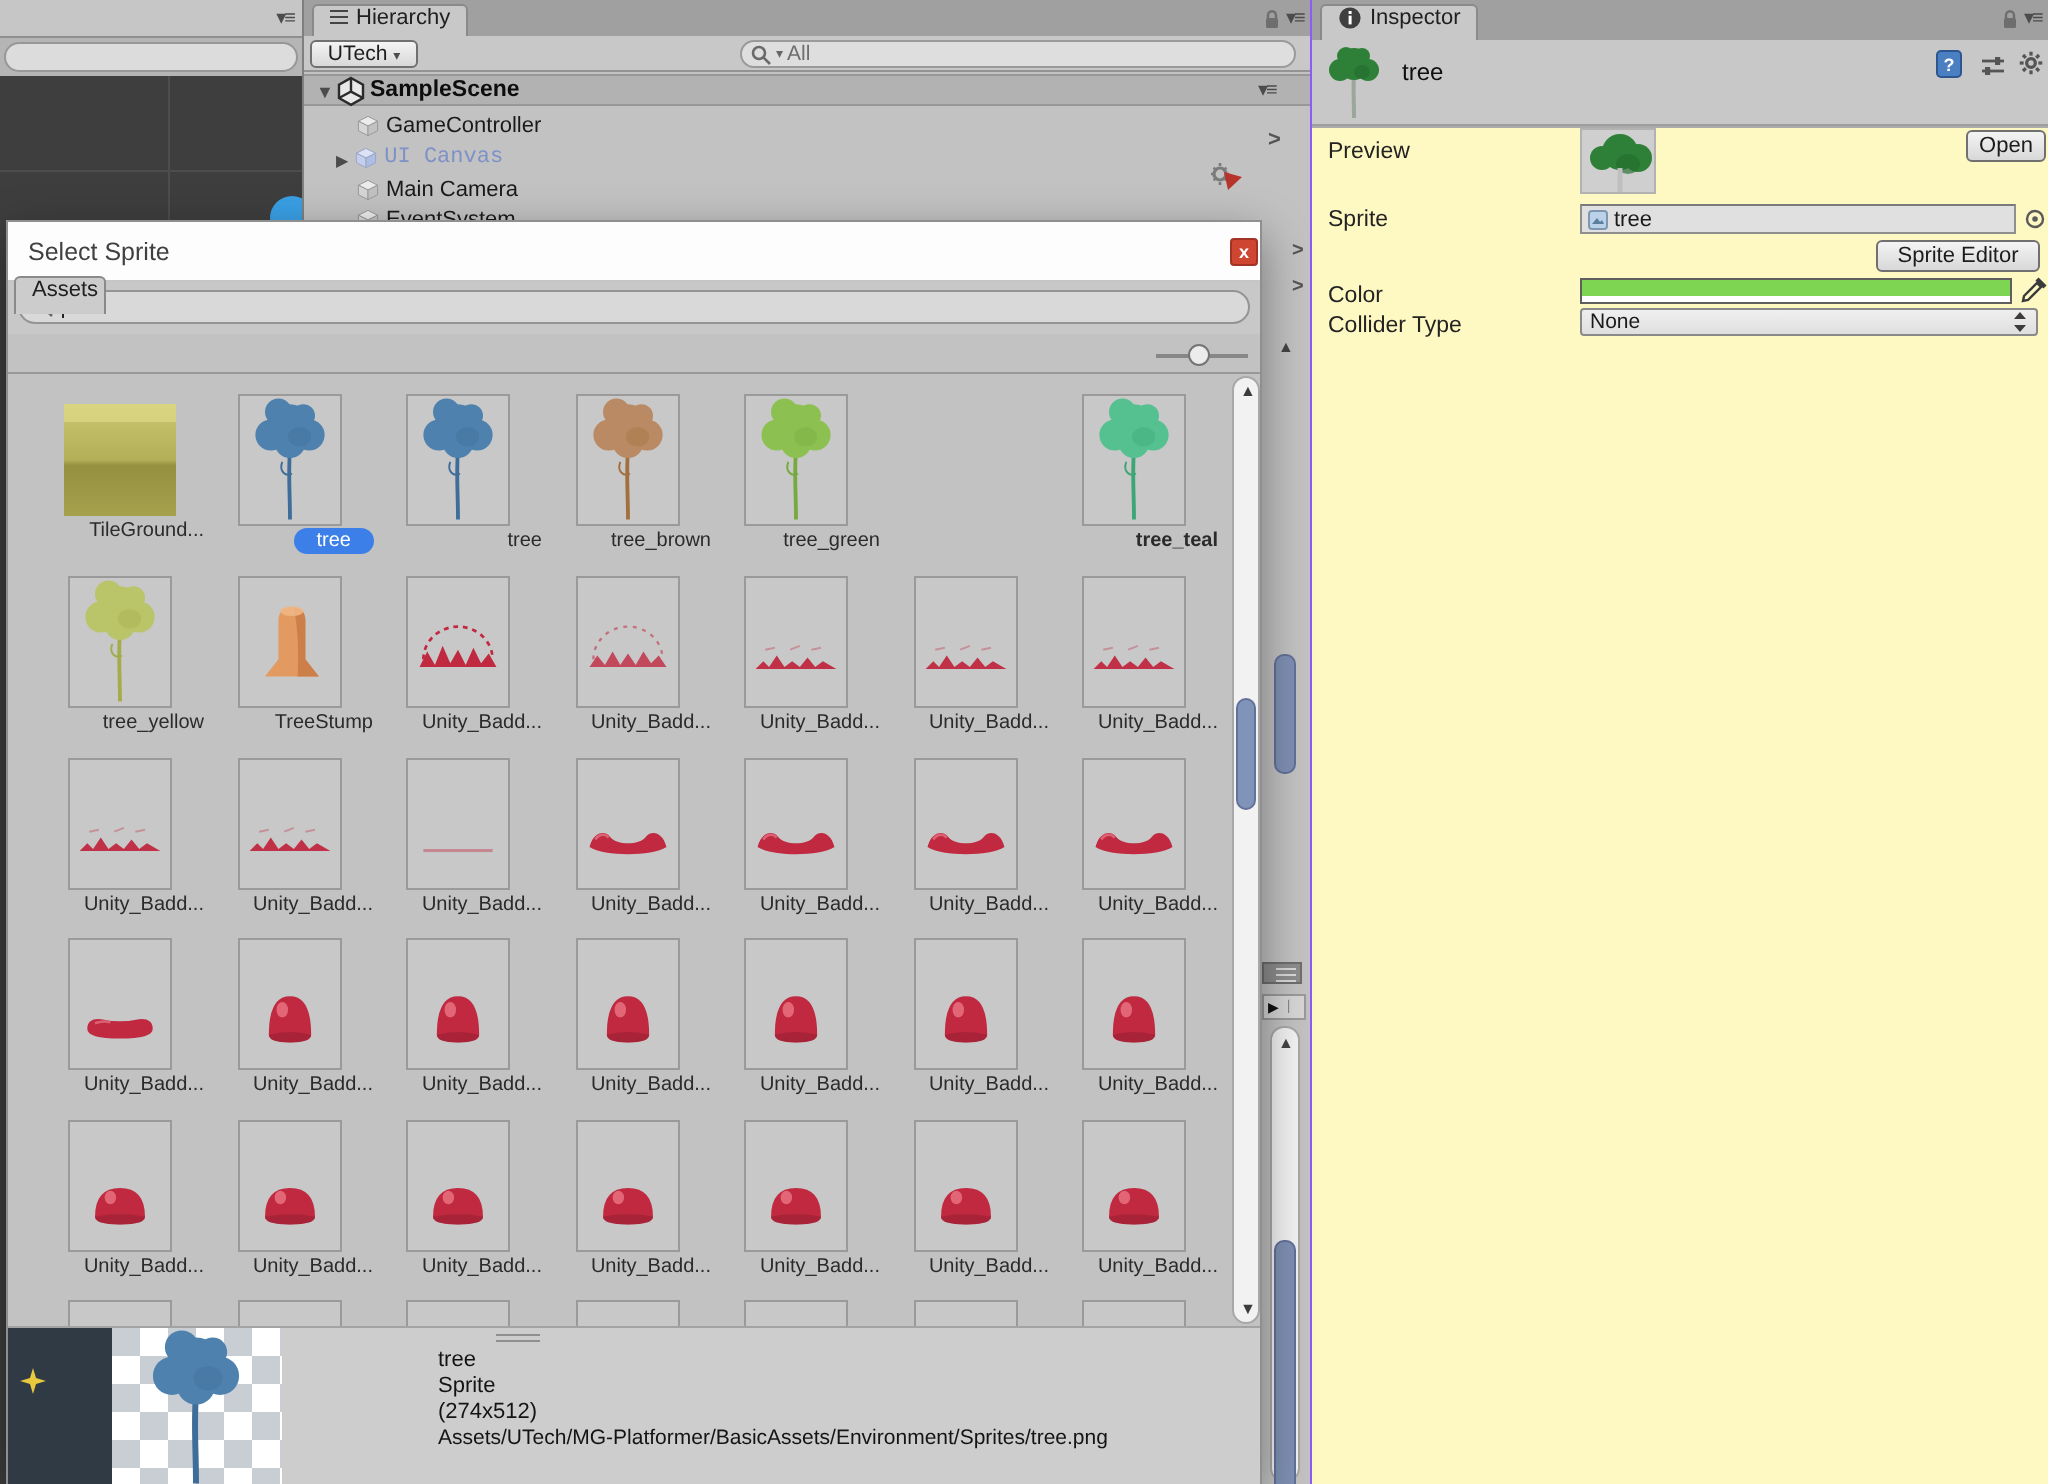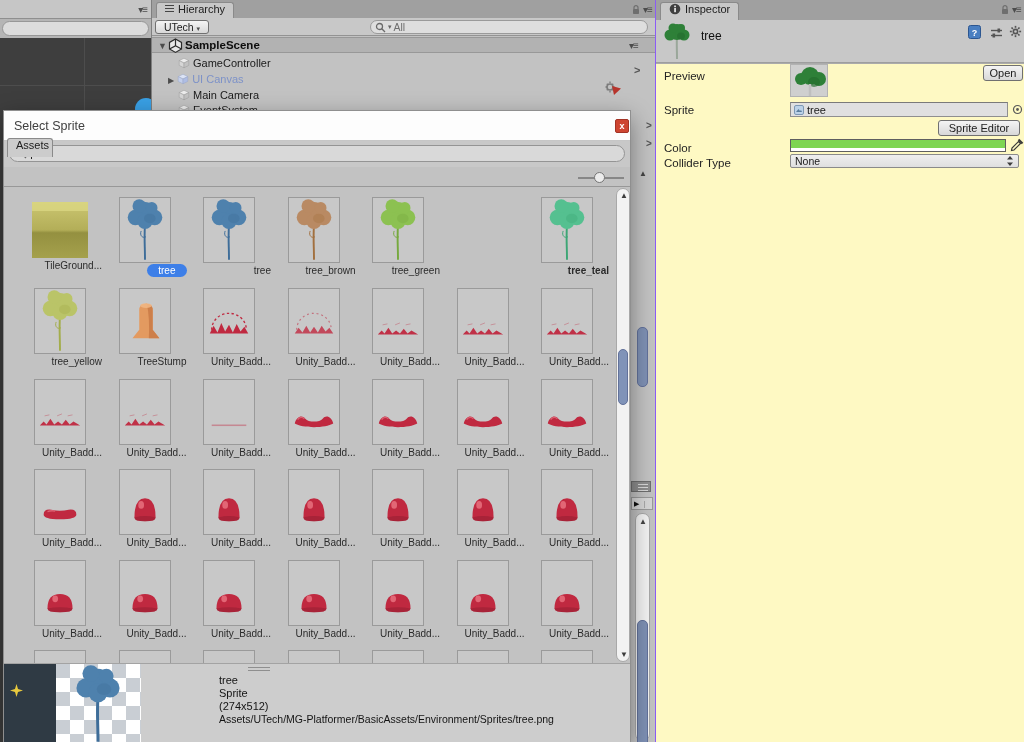--- a/index.html
+++ b/index.html
@@ -26,21 +26,21 @@
   #hier-tab { left:4px; top:2px; height:18px; }
   .hamb { display:inline-block; width:9px; }
   .hamb i { display:block; height:1.5px; background:#444; margin:1.5px 0; }
   #hier-toolbar { left:0; top:18px; width:503px; height:18px; background:#c8c8c8; border-bottom:1px solid #939393; }
   #create-btn { left:3px; top:2px; width:54px; height:14px; font-size:10.5px; line-height:13px; }
   #hier-search { left:218px; top:2px; width:278px; height:14px; background:#dedede; border:1px solid #9a9a9a; border-radius:8px; display:flex; align-items:center; padding:0 4px; gap:2px; color:#6e6e6e; font-size:10.5px; }
   #scene-row { left:0; top:37px; width:503px; height:16px; background:#b2b2b2; border-top:1px solid #989898; border-bottom:1px solid #989898; }
   .tri { color:#4c4c4c; font-size:9px; }
   .hier-item { position:absolute; height:15px; display:flex; align-items:flex-end; gap:3px; }
   .hi-label { font-size:11px; color:#1a1a1a; }
-  .hi-blue { color:#7d92c8; }
+  .hi-blue { color:#7d92c8;font-family:Liberation Mono, monospace; }
   .thin-scroll-up { color:#444; font-size:8px; }
   .vthumb { background:#7e90b4; border:1px solid #62719a; border-radius:5px; }
 
   
   #proj-strip { left:152px; top:480px; width:503px; height:262px; background:#c2c2c2; }
   #proj-chip { left:479px; top:1px; width:20px; height:11px; background:#8d8d8d; border:1px solid #6e6e6e; }
   #proj-chip i { display:block; height:1px; background:#d8d8d8; margin:2px 2px 0 6px; }
   #proj-play { left:479px; top:17px; width:22px; height:13px; background:#d6d6d6; border:1px solid #9a9a9a; font-size:7px; color:#111; display:flex; align-items:center; padding-left:2px; gap:4px; }
   .white-track { background:#f2f2f2; border:1px solid #a8a8a8; border-radius:7px; }
 

